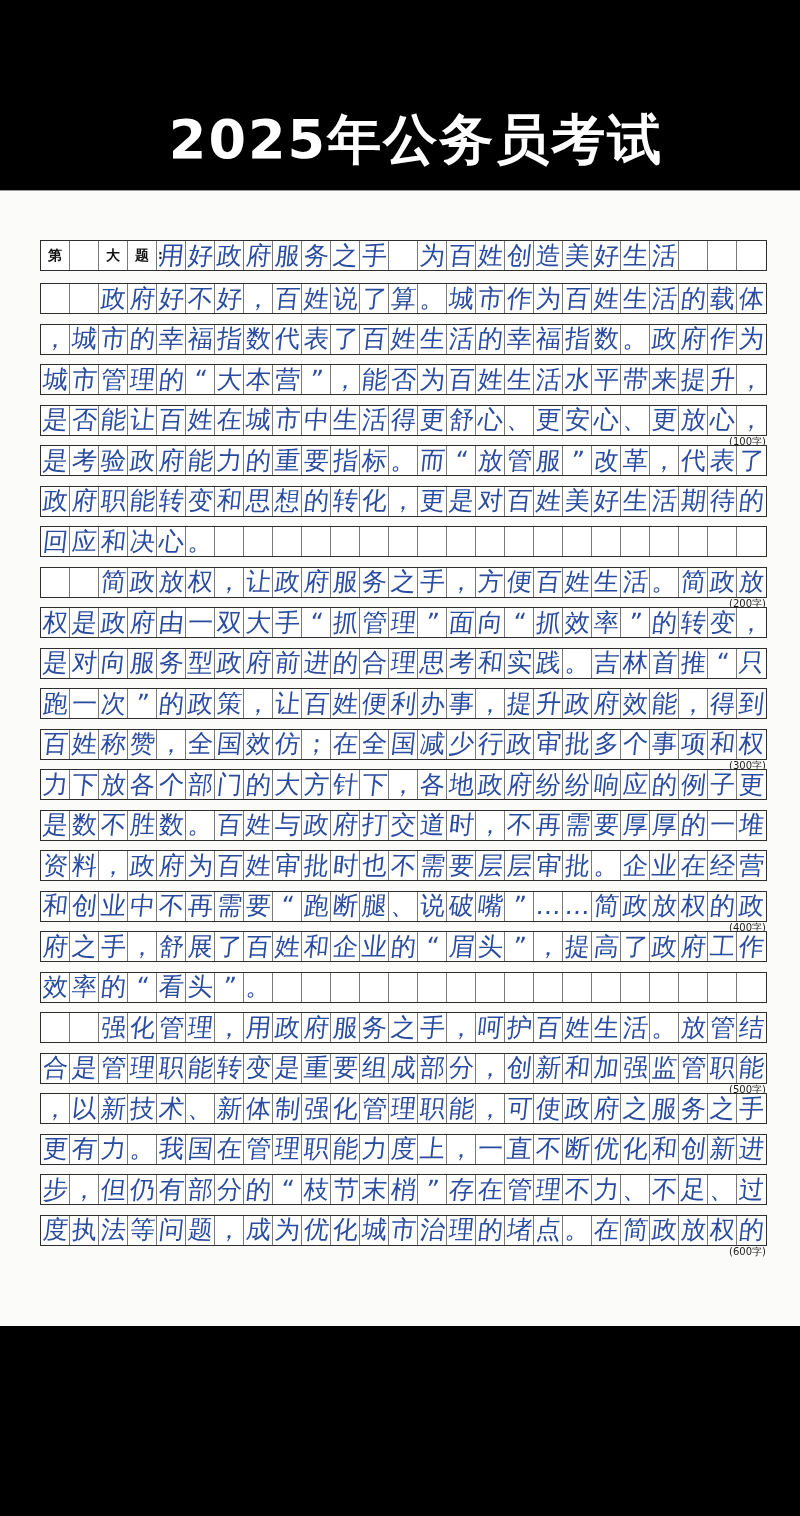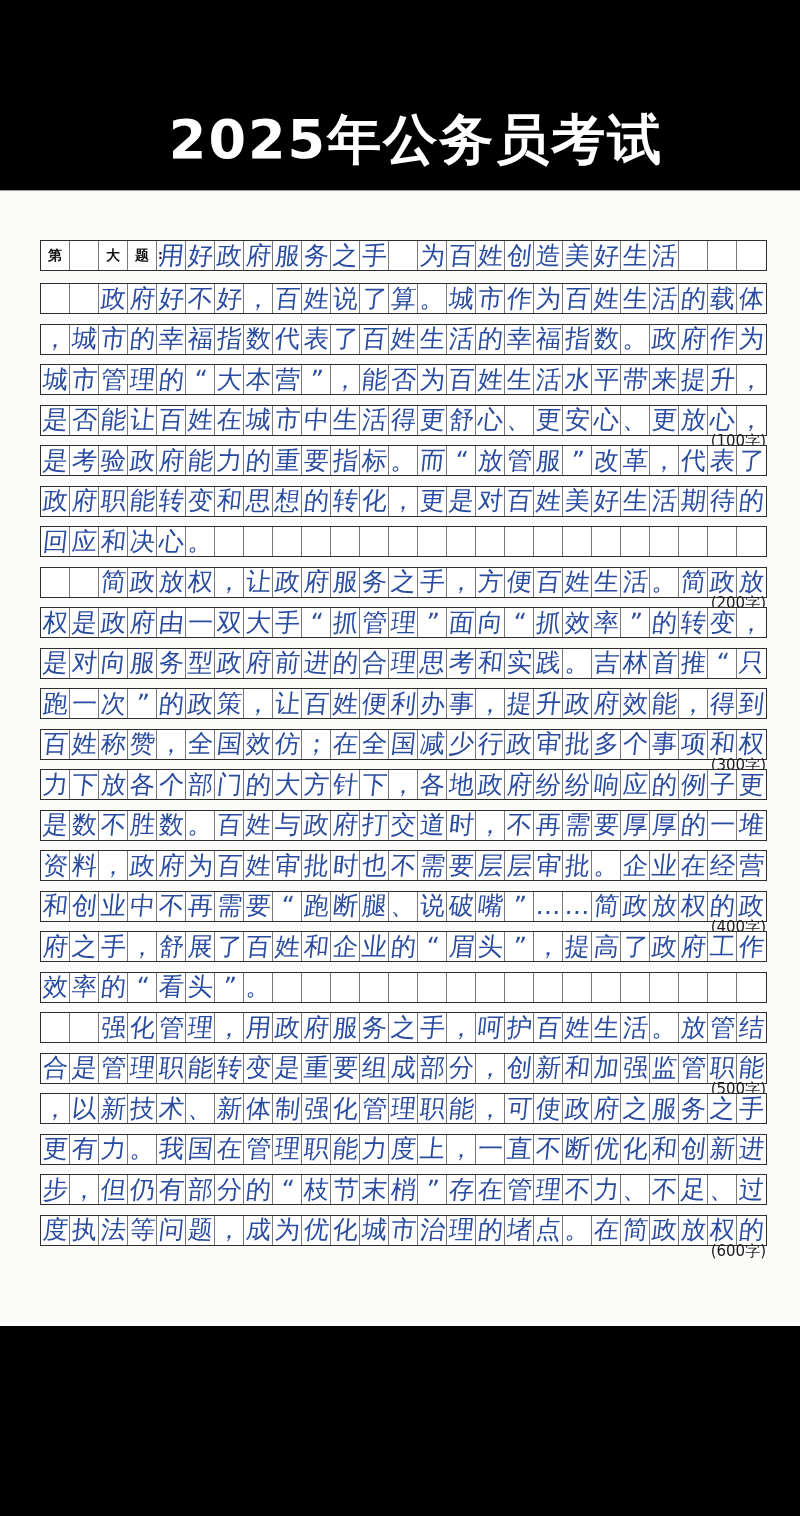--- a/index.html
+++ b/index.html
@@ -14,21 +14,21 @@
   .row-wrap{position:relative;height:31px;margin-bottom:9.5px;}
   .row-wrap.title-row{margin-bottom:12px;}
   .row{display:flex;height:31px;box-sizing:border-box;border:1px solid #2e2e2e;background:#fff;}
   .cell{width:29.08px;box-sizing:border-box;border-right:1px solid #7a7a7a;
         display:flex;align-items:center;justify-content:center;position:relative;overflow:visible;}
   .cell:last-child{border-right:none;}
   .ink{color:var(--ink,#2a4c9f);font-size:25px;line-height:28px;font-weight:500;
        transform:skewX(-6deg);white-space:nowrap;pointer-events:none;}
   .printed{color:#141414;font-size:14px;font-weight:700;}
   .colon{position:absolute;left:118px;top:8px;font-size:12px;font-weight:700;color:#141414;}
-  .word-count{position:absolute;right:1px;top:31.5px;font-size:15px;line-height:11px;color:#1c1c1c;}
+  .word-count{position:absolute;right:1px;top:31.5px;font-size:10px;line-height:11px;color:#1c1c1c;}
   .bottom-band{position:absolute;top:1326px;left:0;width:800px;height:190px;background:#000;}
 </style>
 </head>
 <body>
 
 <div class="page">
   <header class="exam-header">
     <h1 class="exam-title">2025年公务员考试</h1>
   </header>
   <main class="answer-sheet">

